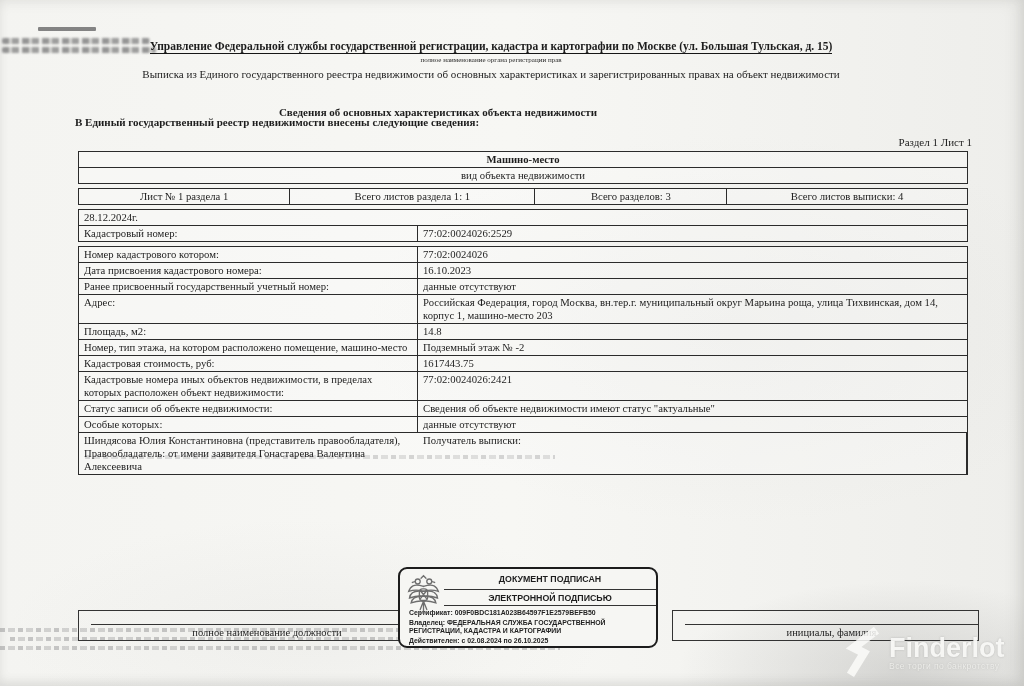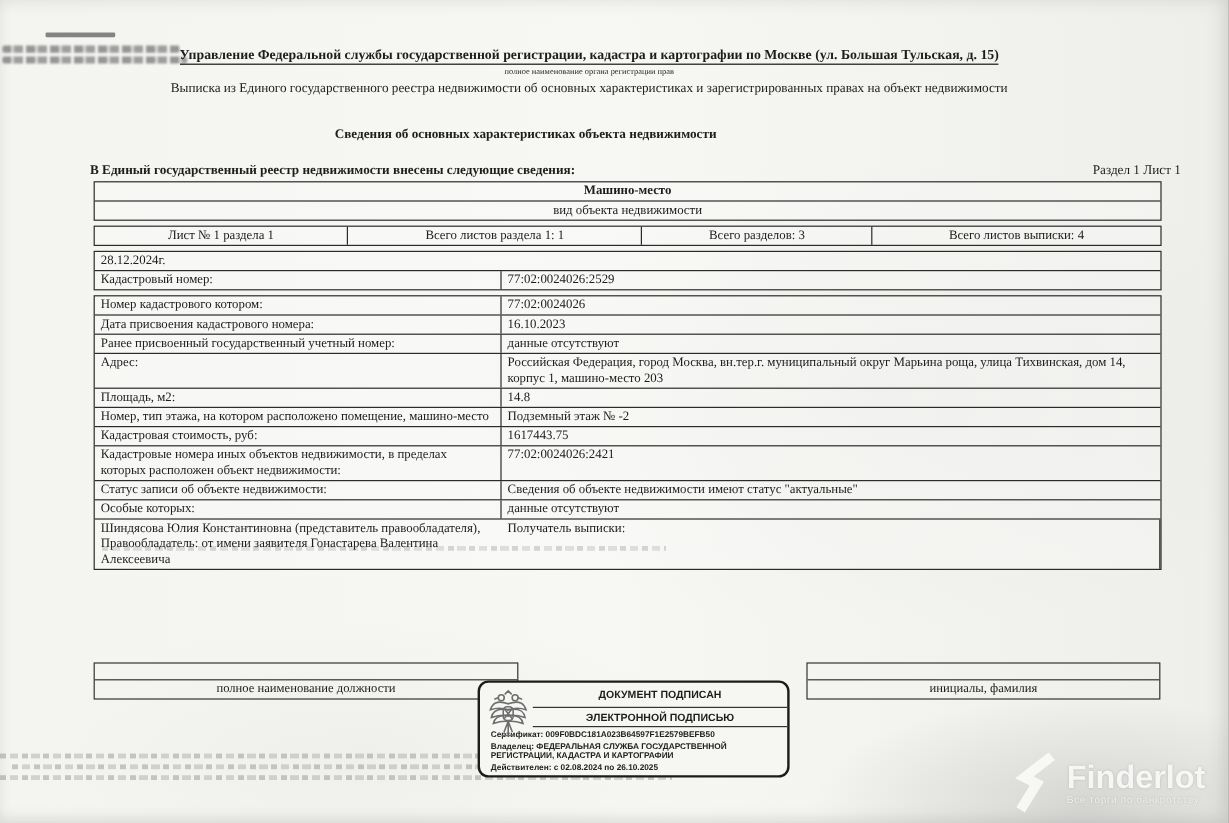--- a/index.html
+++ b/index.html
@@ -21,39 +21,39 @@
   .faintline {
     position:absolute; filter:blur(.6px);
     background:repeating-linear-gradient(90deg, rgba(120,120,122,.38) 0 5px, transparent 5px 8px, rgba(120,120,122,.28) 8px 15px, transparent 15px 18px);
   }
   
   .hdr { position:absolute; top:36px; left:0; width:982px; text-align:center; }
   .hdr .authority { font-size:11.5px; font-weight:bold; border-bottom:1.2px solid #161616; padding-bottom:1px; }
   .hdr .authority-caption { font-size:7px; margin-top:2px; color:#2a2a2a; }
   .doc-title { position:absolute; top:68px; left:0; width:982px; text-align:center; font-size:11px; }
   .section-title { position:absolute; top:106px; left:0; width:876px; text-align:center; font-size:11px; font-weight:600; }
-  .intro { position:absolute; top:136px; left:75px; font-size:11px; font-weight:bold; }
-  .section-label { position:absolute; top:136px; left:16px; width:968px; text-align:right; font-size:11px; }
+  .intro { position:absolute; top:116px; left:75px; font-size:11px; font-weight:bold; }
+  .section-label { position:absolute; top:136px; left:4px; width:968px; text-align:right; font-size:11px; }
   
   .tables { position:absolute; left:78px; top:151px; width:890px; font-size:10.7px; line-height:13px; }
   .tbl { border:1.2px solid #2b2b2b; background:rgba(255,255,255,0.25); }
   .tbl + .tbl { margin-top:4px; }
   .trow { display:grid; grid-template-columns:339px 1fr; border-top:1px solid #2b2b2b; }
   .trow:first-child { border-top:none; }
   .cell { padding:1px 5px; min-height:13px; }
   .cell-l { border-right:1px solid #2b2b2b; }
   .cell-v { white-space:pre-line; }
   .row-full { display:block; }
   .row-center { display:block; text-align:center; }
   .kind { font-weight:600; }
   .sheetrow { display:grid; grid-template-columns:23.8% 27.6% 21.6% 27%; text-align:center; }
   .sheetrow .cell { border-right:1px solid #2b2b2b; }
   .sheetrow .cell:last-child { border-right:none;font-family:Liberation Serif, serif; }
   
-  .sig { position:absolute; top:552px; border:1px solid #333; background:transparent; }
+  .sig { position:absolute; top:610px; border:1px solid #333; background:transparent;padding-left:12px; }
   .sig-left { left:78px; width:352px; }
   .sig-right { left:672px; width:293px; }
   .sig .blankrow { height:13px; border-bottom:1px solid #333; }
   .sig .caption { height:15px; display:flex; align-items:center; justify-content:center; font-size:10.5px; }
   .stamp {
     position:absolute; left:398px; top:567px; width:260px; height:81px; z-index:3;
     background:#f6f6f3; border:2px solid #1c1c1c; border-radius:9px; box-sizing:border-box;
     font-family:"Liberation Sans", sans-serif;
   }
   .stamp-eagle { position:absolute; left:7px; top:4px; width:33px; height:50px; }

